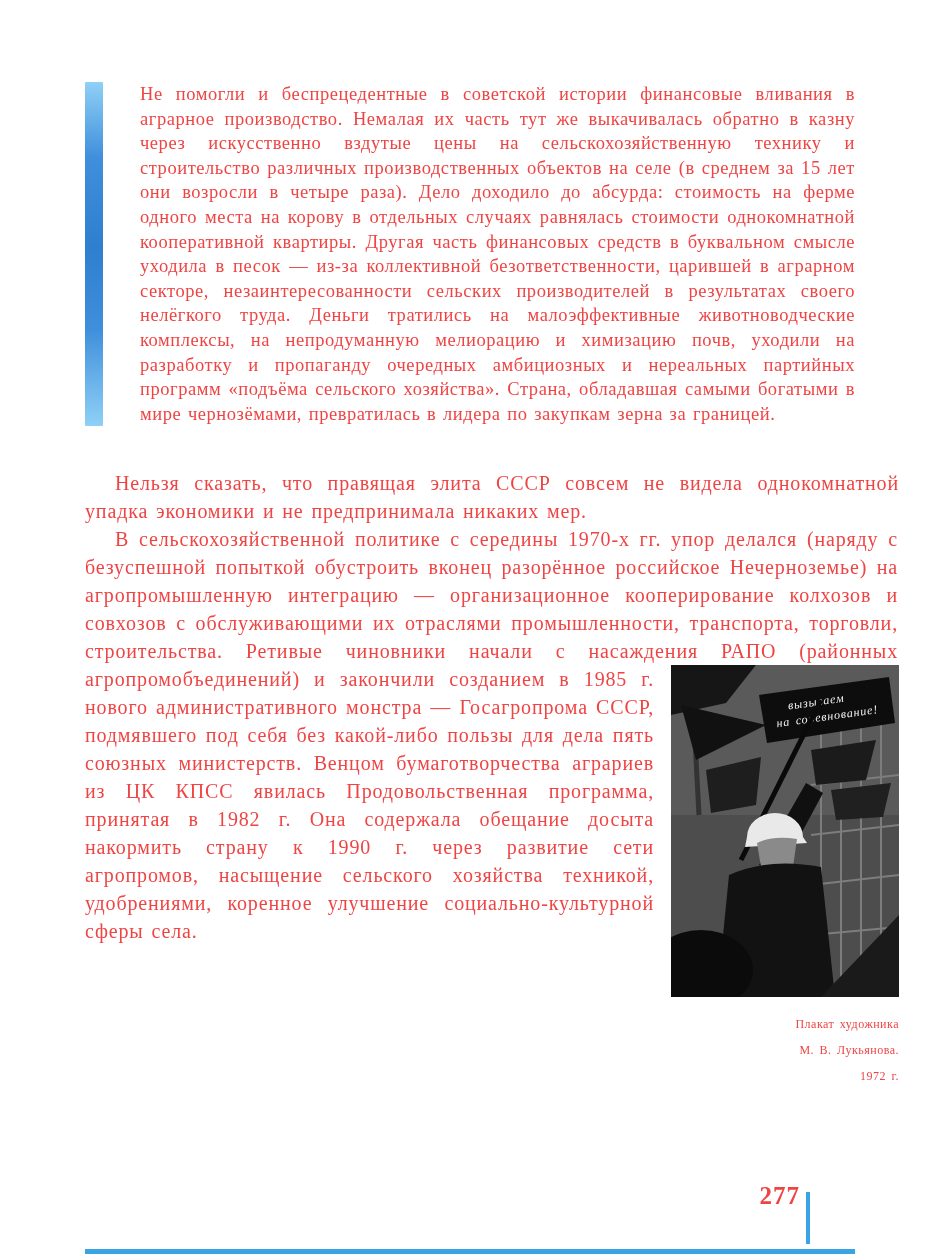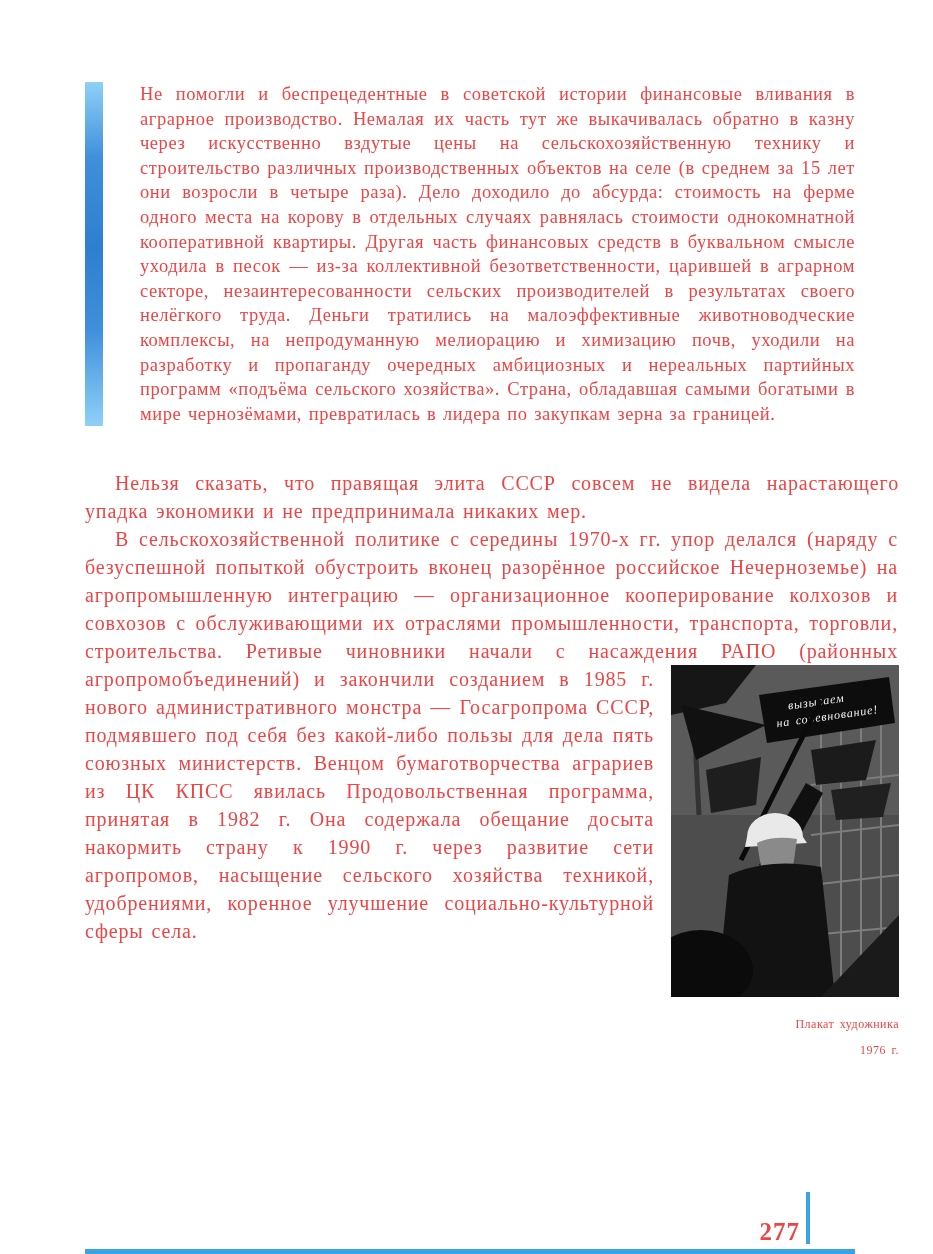--- a/index.html
+++ b/index.html
@@ -89,21 +89,21 @@
     font-size: 12px;
     line-height: 26px;
     letter-spacing: 0.5px;
     text-indent: 0;
   }
 
   
   .pageno {
     position: absolute;
     left: 730px;
-    top: 1218px;
+    top: 1182px;
     width: 70px;
     text-align: right;
     font-size: 25px;
     font-weight: bold;
     letter-spacing: 1px;
   }
   .pageno-rule {
     position: absolute;
     left: 806px;
     top: 1192px;
@@ -125,21 +125,21 @@
 
 <div class="page">
 
   <div class="quote-block">
     <div class="quote-bar"></div>
     <div class="quote-text">Не помогли и беспрецедентные в советской истории финансовые вливания в аграрное производство. Немалая их часть тут же выкачивалась обратно в казну через искусственно вздутые цены на сельскохозяйственную технику и строительство различных производственных объектов на селе (в среднем за 15 лет они возросли в четыре раза). Дело доходило до абсурда: стоимость на ферме одного места на корову в отдельных случаях равнялась стоимости однокомнатной кооперативной квартиры. Другая часть финансовых средств в буквальном смысле уходила в песок — из-за коллективной безответственности, царившей в аграрном секторе, незаинтересованности сельских производителей в результатах своего нелёгкого труда. Деньги тратились на малоэффективные животноводческие комплексы, на непродуманную мелиорацию и химизацию почв, уходили на разработку и пропаганду очередных амбициозных и нереальных партийных программ «подъёма сельского хозяйства». Страна, обладавшая самыми богатыми в мире чернозёмами, превратилась в лидера по закупкам зерна за границей.</div>
   </div>
 
   <div class="body">
 
-    <p class="para"><span>Нельзя сказать, что правящая элита СССР совсем не видела нарастающего упадка экономики и не предпринимала никаких мер.</span></p>
+    <p class="para"><span>Нельзя сказать, что правящая элита СССР совсем не видела однокомнатной упадка экономики и не предпринимала никаких мер.</span></p>
 
     <div class="float-spacer"></div>
 
     <figure class="poster">
       <div class="photo">
         <svg viewBox="0 0 228 332" width="228" height="332" xmlns="http://www.w3.org/2000/svg">
           <rect width="228" height="332" fill="#4d4d4d"></rect>
           <rect x="0" y="0" width="228" height="150" fill="#5a5a5a"></rect>
           <g stroke="#7d7d7d" stroke-width="2">
             <line x1="150" y1="60" x2="150" y2="332"></line>
@@ -166,21 +166,22 @@
           <polygon points="88,200 135,118 152,128 108,210" fill="#101010"></polygon>
           <path d="M76,172 a28,24 0 0 1 56,0 l4,6 -62,4 z" fill="#e9e9e9"></path>
           <path d="M86,178 q16,-8 40,-4 l-4,28 q-18,10 -32,0 z" fill="#8a8a8a"></path>
           <path d="M58,210 q40,-18 92,-8 l14,130 -118,0 z" fill="#121212"></path>
           <ellipse cx="30" cy="305" rx="52" ry="40" fill="#0b0b0b"></ellipse>
           <polygon points="150,332 228,250 228,332" fill="#1a1a1a"></polygon>
         </svg>
       </div>
       <figcaption class="caption">
         <div>Плакат художника</div>
-        <div>1976 г.</div>
+        <div>М. В. Лукьянова.</div>
+        <div>1972 г.</div>
       </figcaption>
     </figure>
 
     <p class="para"><span>В сельскохозяйственной политике с середины 1970-х гг. упор делался (наряду с безуспешной попыткой обустроить вконец разорённое российское Нечерноземье) на </span><span class="bold">агропромышленную интеграцию</span><span> — организационное кооперирование колхозов и совхозов с обслуживающими их отраслями промышленности, транспорта, торговли, строительства. Ретивые чиновники начали с насаждения РАПО (районных агропромобъединений) и закончили созданием в 1985 г. нового административного монстра — Госагропрома СССР, подмявшего под себя без какой-либо пользы для дела пять союзных министерств. Венцом бумаготворчества аграриев из ЦК КПСС явилась Продовольственная программа, принятая в 1982 г. Она содержала обещание досыта накормить страну к 1990 г. через развитие сети агропромов, насыщение сельского хозяйства техникой, удобрениями, коренное улучшение социально-культурной сферы села.</span></p>
 
 
   </div>
 
   <div class="pageno">277</div>
   <div class="pageno-rule"></div>

